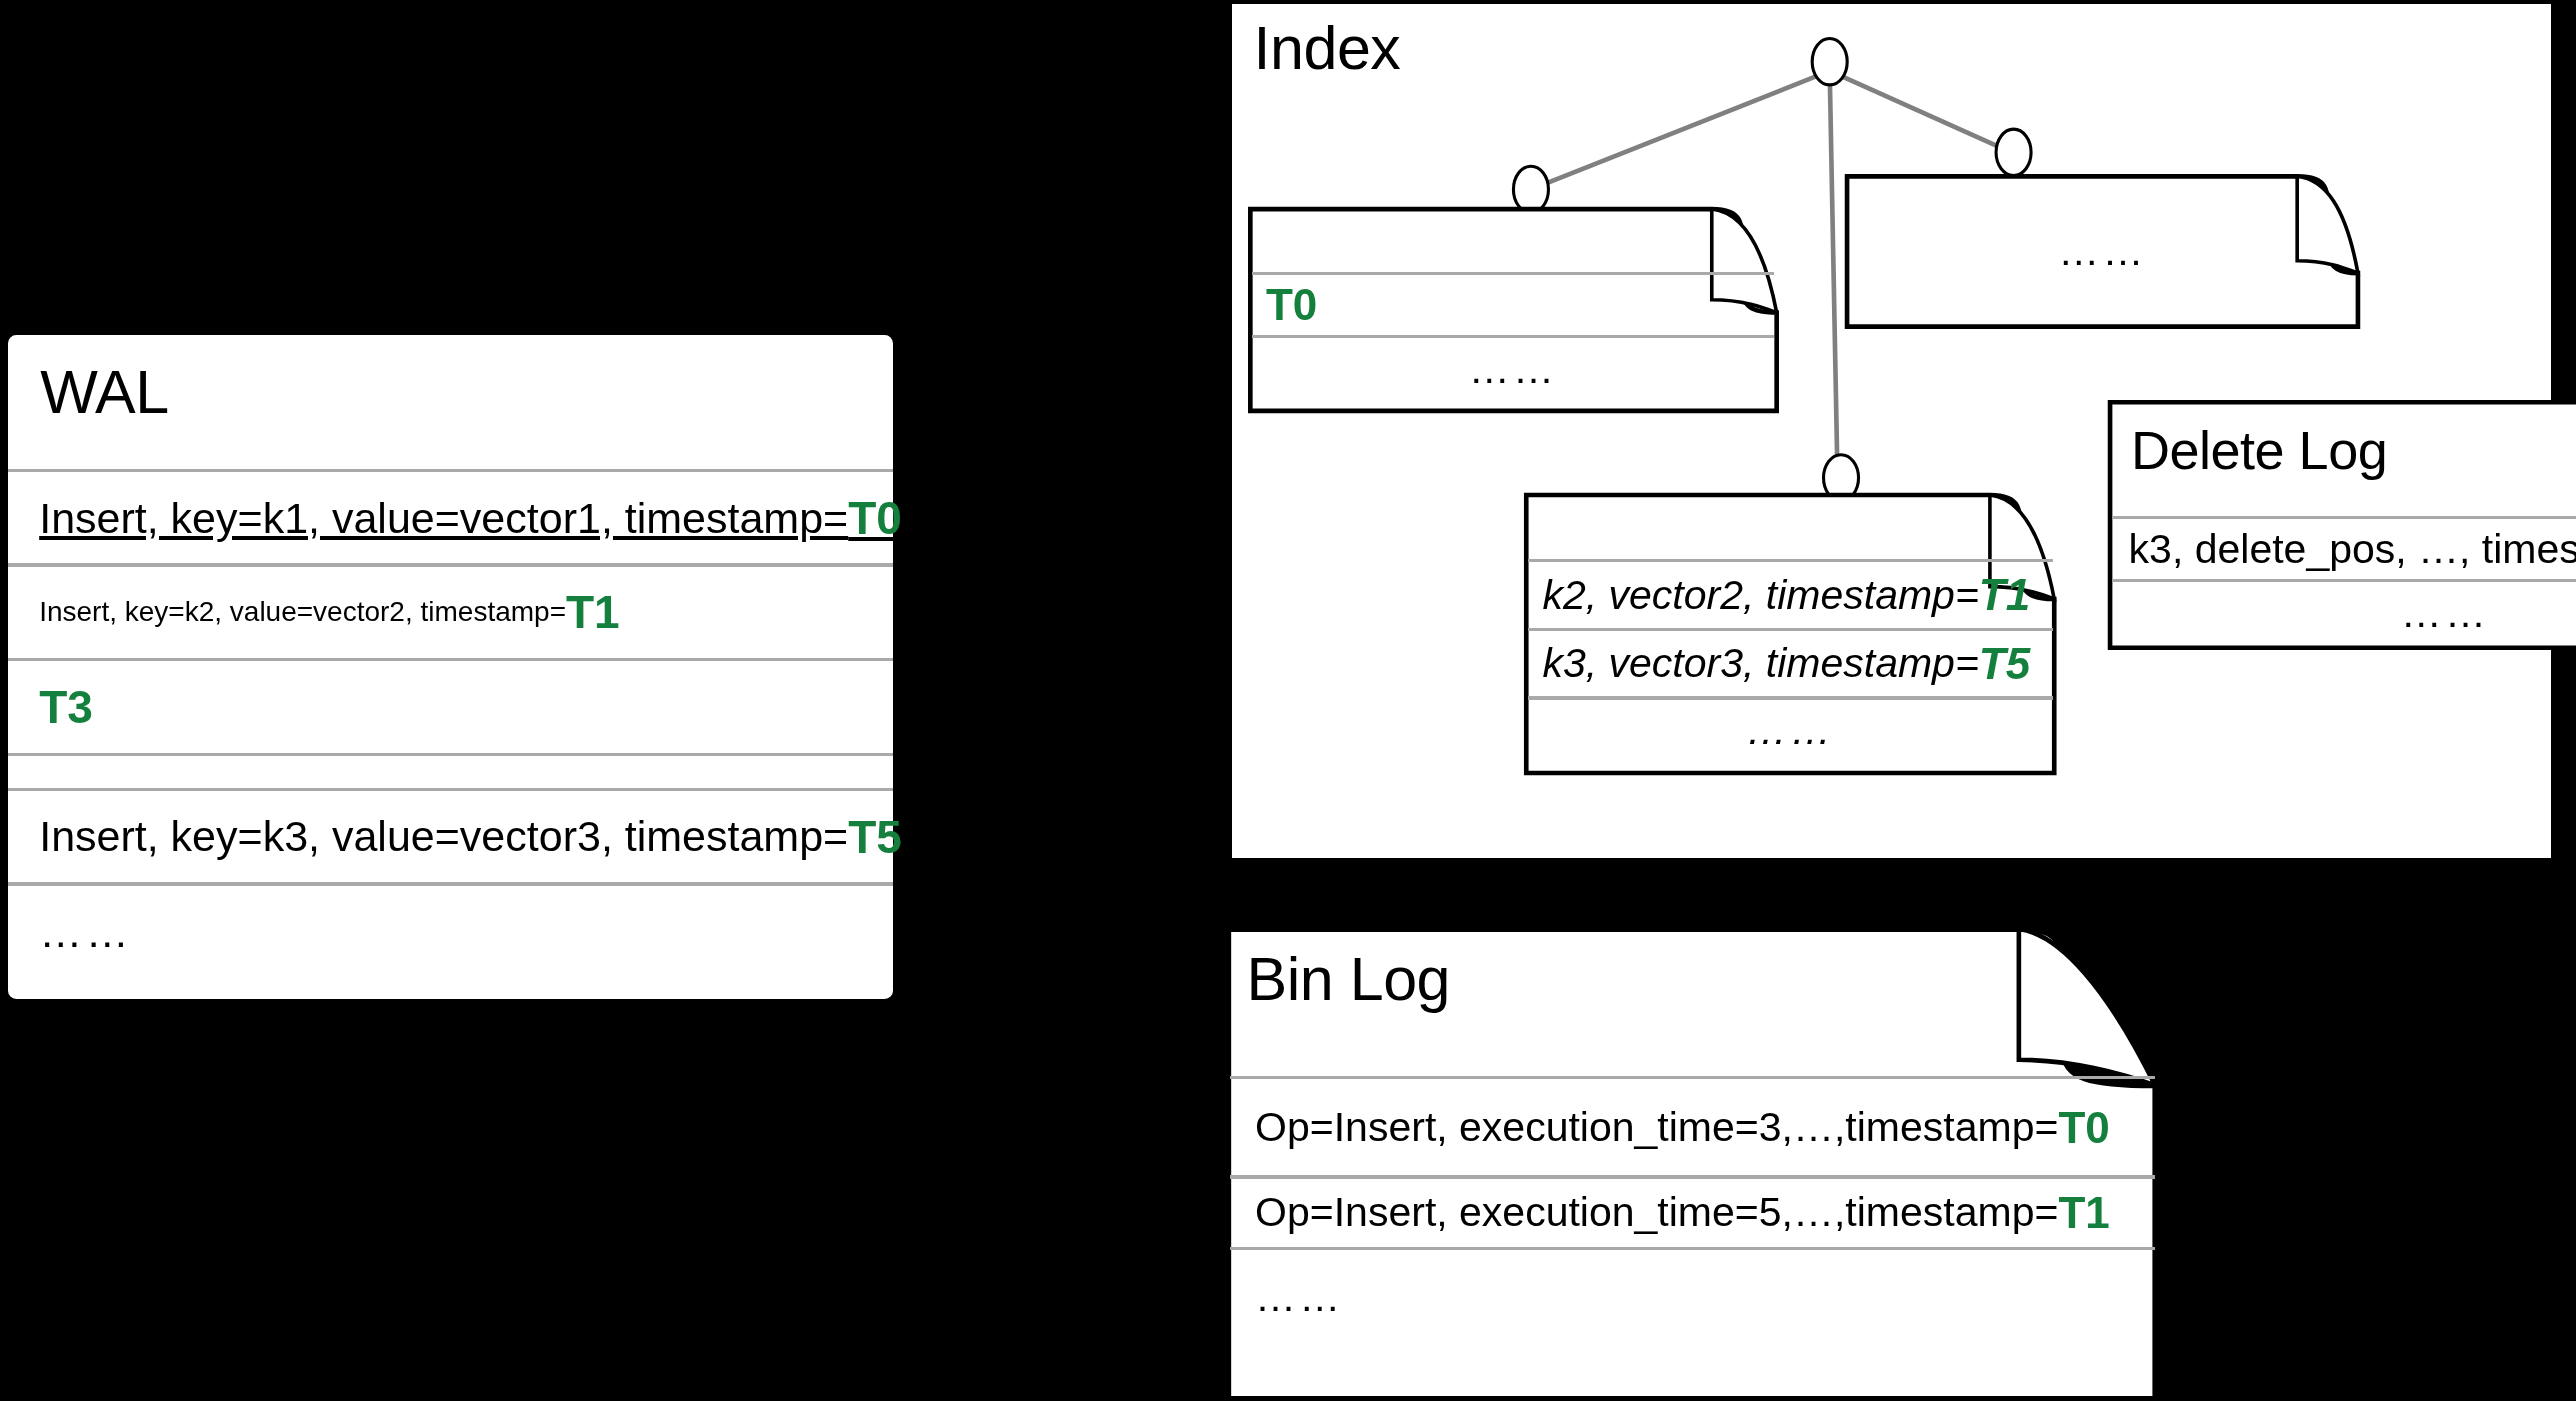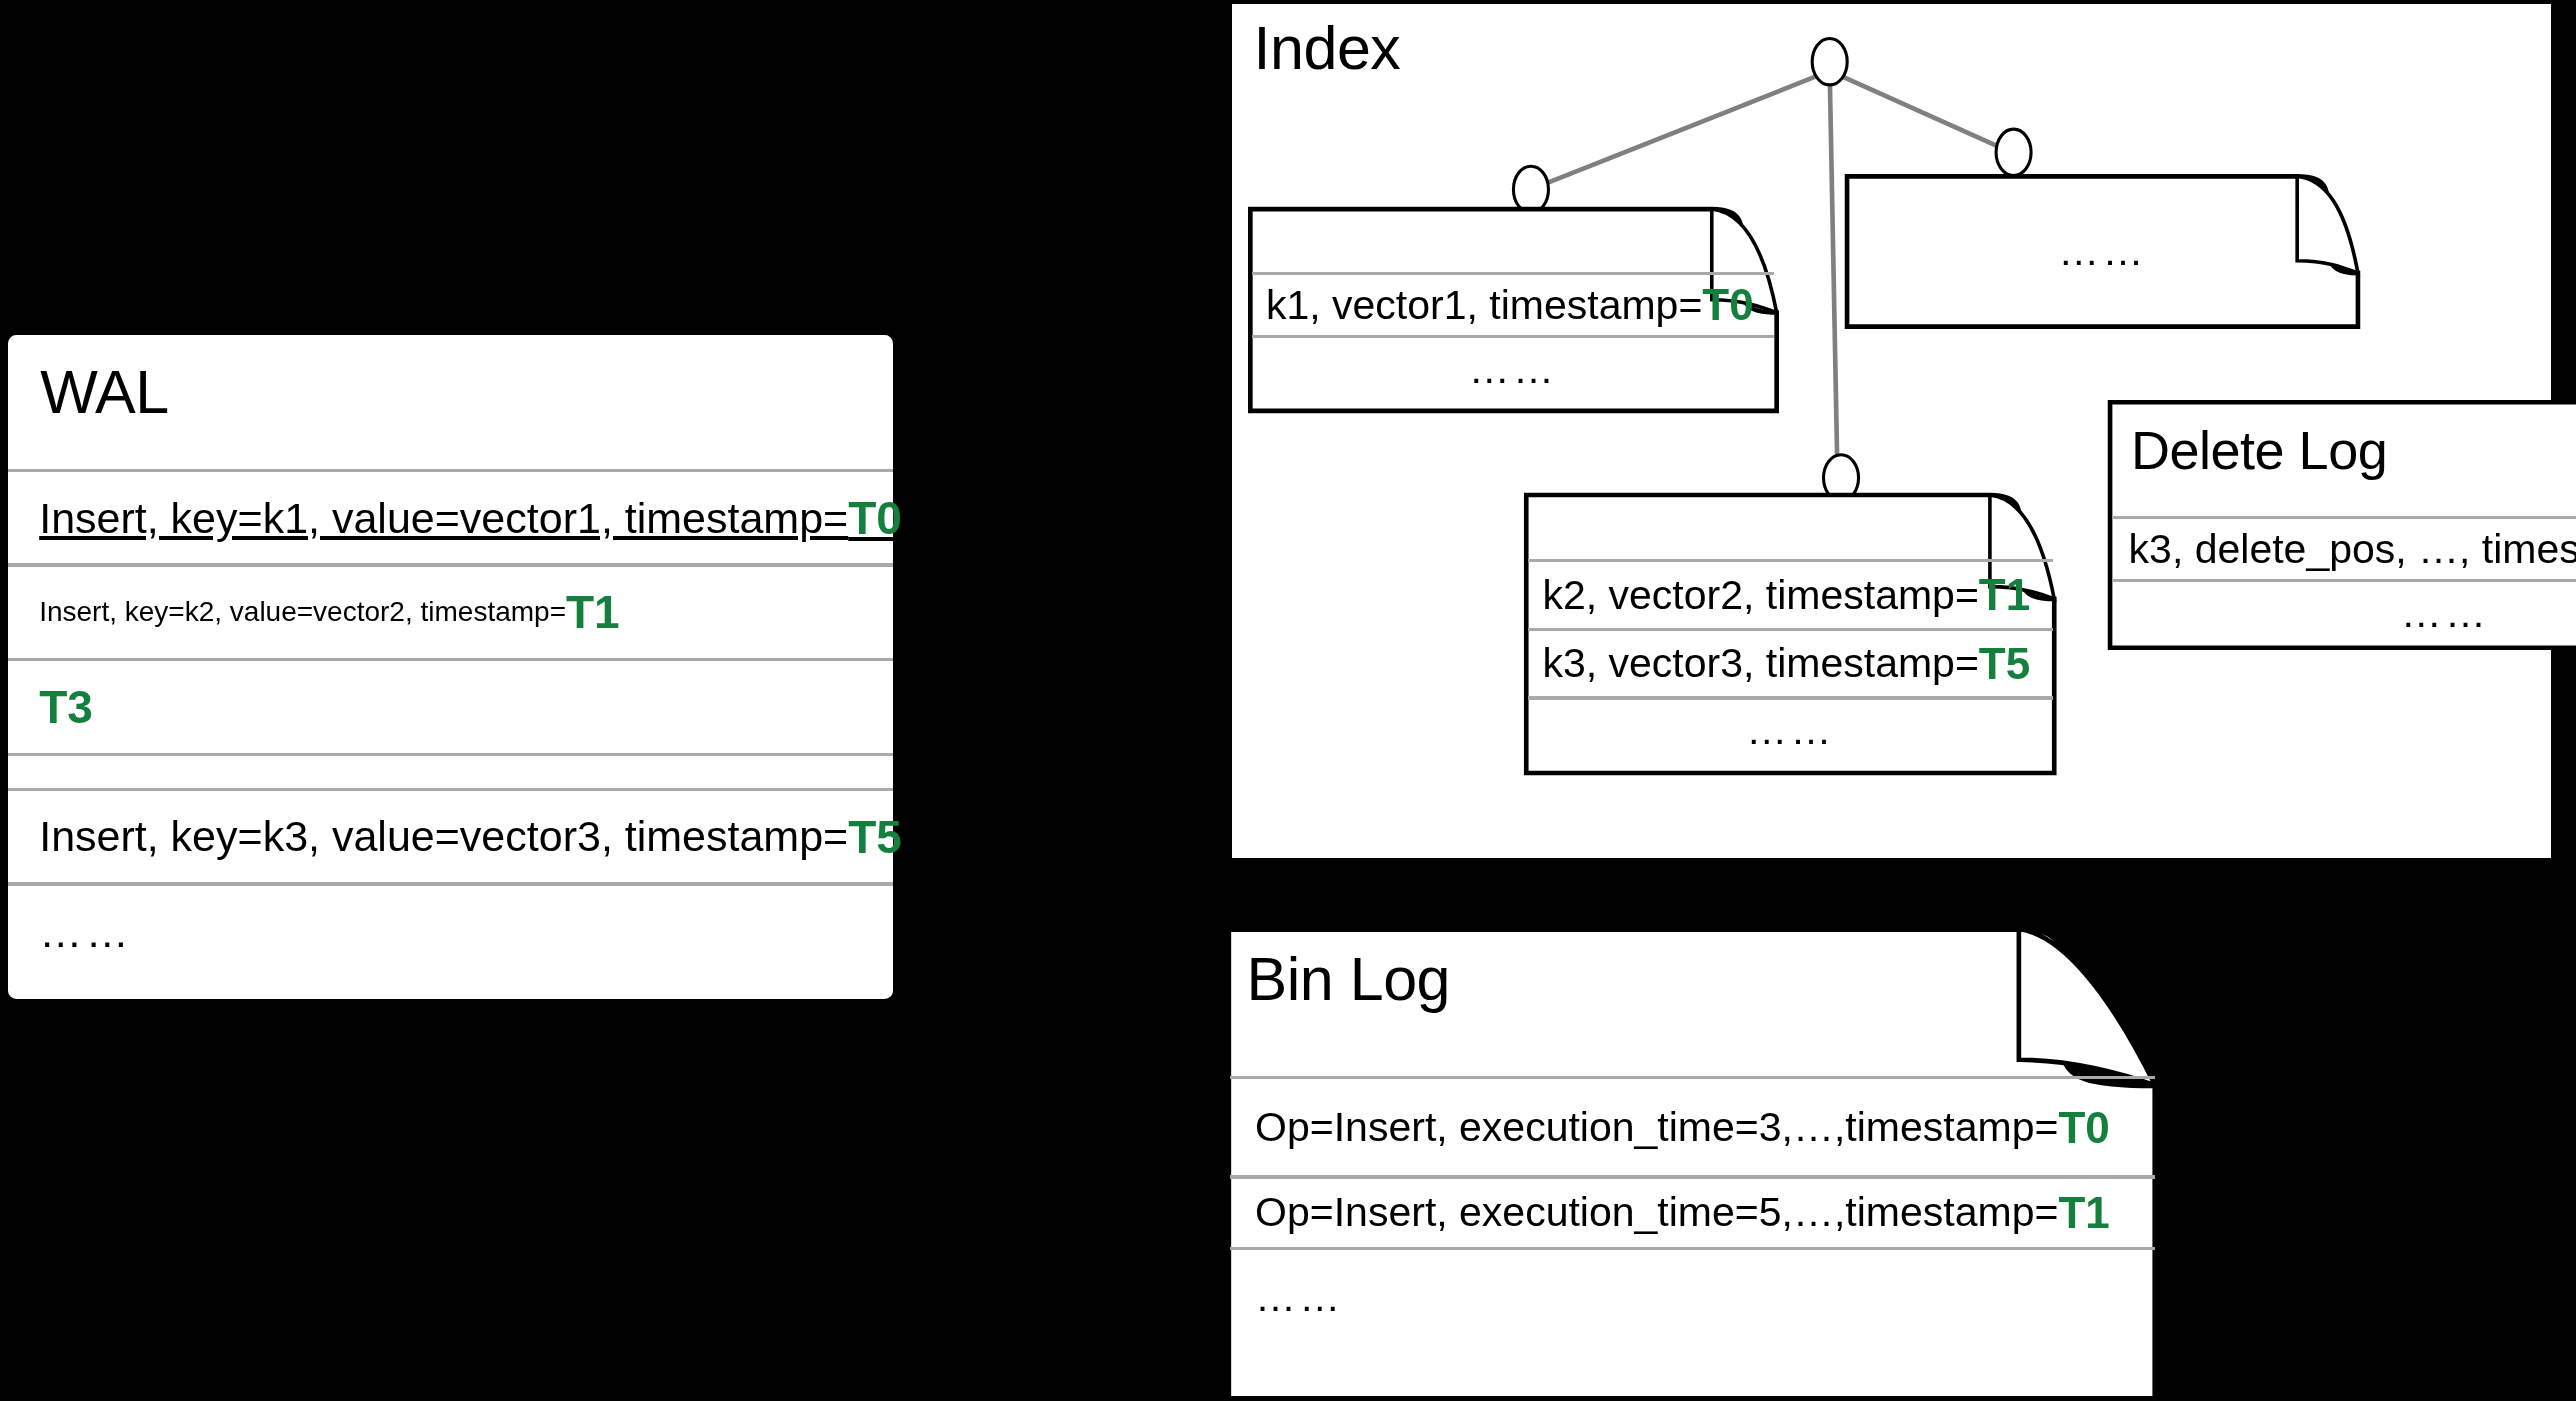--- a/index.html
+++ b/index.html
@@ -106,21 +106,20 @@
     </svg>
 
     <div class="sheet" style="left:15.5px;top:203px;width:531px;height:206px;">
       <svg width="531" height="206" viewBox="0 0 1030 400">
         <path d="M4,4 H900 C960,4 960,30 960,90 V160 C960,200 990,205 1026,205 L1026,396 H4 Z" fill="#ffffff" stroke="#000000" stroke-width="9"></path>
         <path d="M900,4 C955,10 1000,70 1026,205 C1000,195 960,180 900,180 L900,4 Z" fill="#ffffff" stroke="#000000" stroke-width="7"></path>
       </svg>
       <div class="sheet-content">
         <div class="rows" style="top:65px;left:4.1px;right:4.1px;">
           <div class="row" style="height:66px;padding:0 0 0 14.4px;">
-            <span class="txt" style="font-size:41px;">k1, vector1, timestamp=</span>
               <span class="ts" style="font-size:44px;">T0</span>
           </div>
           <div class="row" style="height:66px;justify-content:center;border-bottom:none;">
             <span class="txt ellipsis" style="font-size:41px;">……</span>
           </div>
         </div>
       </div>
     </div>
 
     <div class="sheet" style="left:613px;top:170px;width:515px;height:155px;">
@@ -136,21 +135,21 @@
         </div>
       </div>
     </div>
 
     <div class="sheet" style="left:292px;top:489px;width:533px;height:282px;">
       <svg width="533" height="282" viewBox="0 0 1035 548">
         <path d="M4,4 H905 C965,4 965,30 965,90 V160 C965,200 996,206 1030,206 L1030,544 H4 Z" fill="#ffffff" stroke="#000000" stroke-width="9"></path>
         <path d="M905,4 C960,10 1004,72 1030,206 C1004,196 965,182 905,182 L905,4 Z" fill="#ffffff" stroke="#000000" stroke-width="7"></path>
       </svg>
       <div class="sheet-content">
-        <div class="rows" style="top:66px;left:4.1px;right:4.1px;">
+        <div class="rows" style="top:66px;left:4.1px;right:4.1px;font-style:italic;">
           <div class="row" style="height:72px;padding:0 0 0 14.4px;">
             <span class="txt" style="font-size:41px;">k2, vector2, timestamp=</span>
               <span class="ts" style="font-size:44px;">T1</span>
           </div>
           <div class="row" style="height:72px;padding:0 0 0 14.4px;">
             <span class="txt" style="font-size:41px;">k3, vector3, timestamp=</span>
               <span class="ts" style="font-size:44px;">T5</span>
           </div>
           <div class="row" style="height:67px;justify-content:center;border-bottom:none;">
             <span class="txt ellipsis" style="font-size:41px;">……</span>

